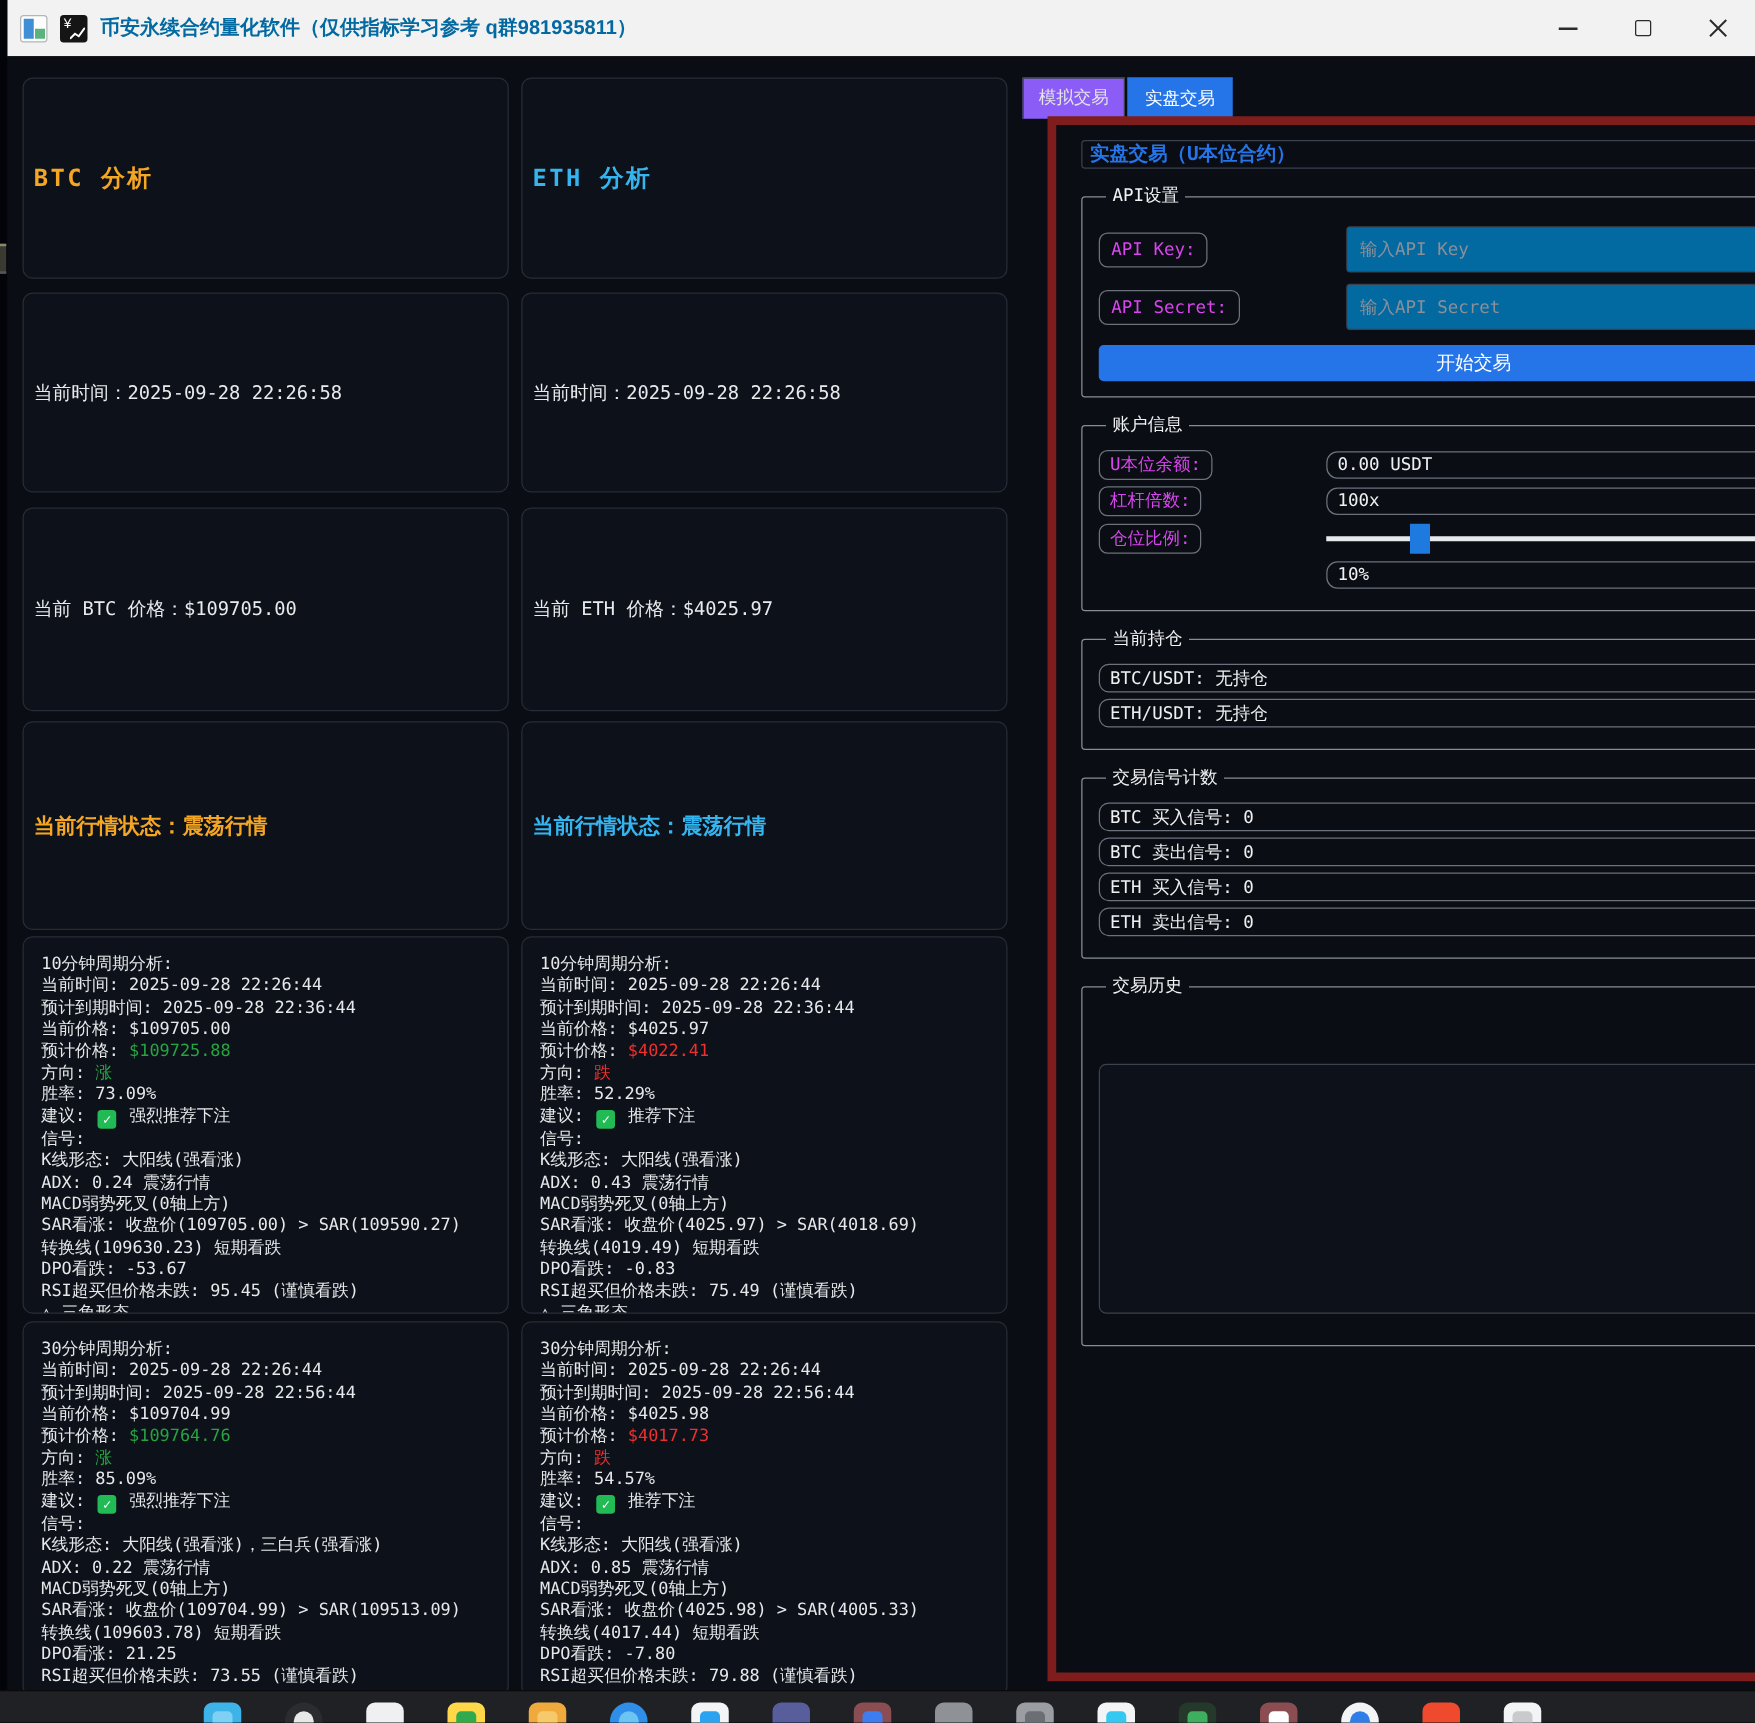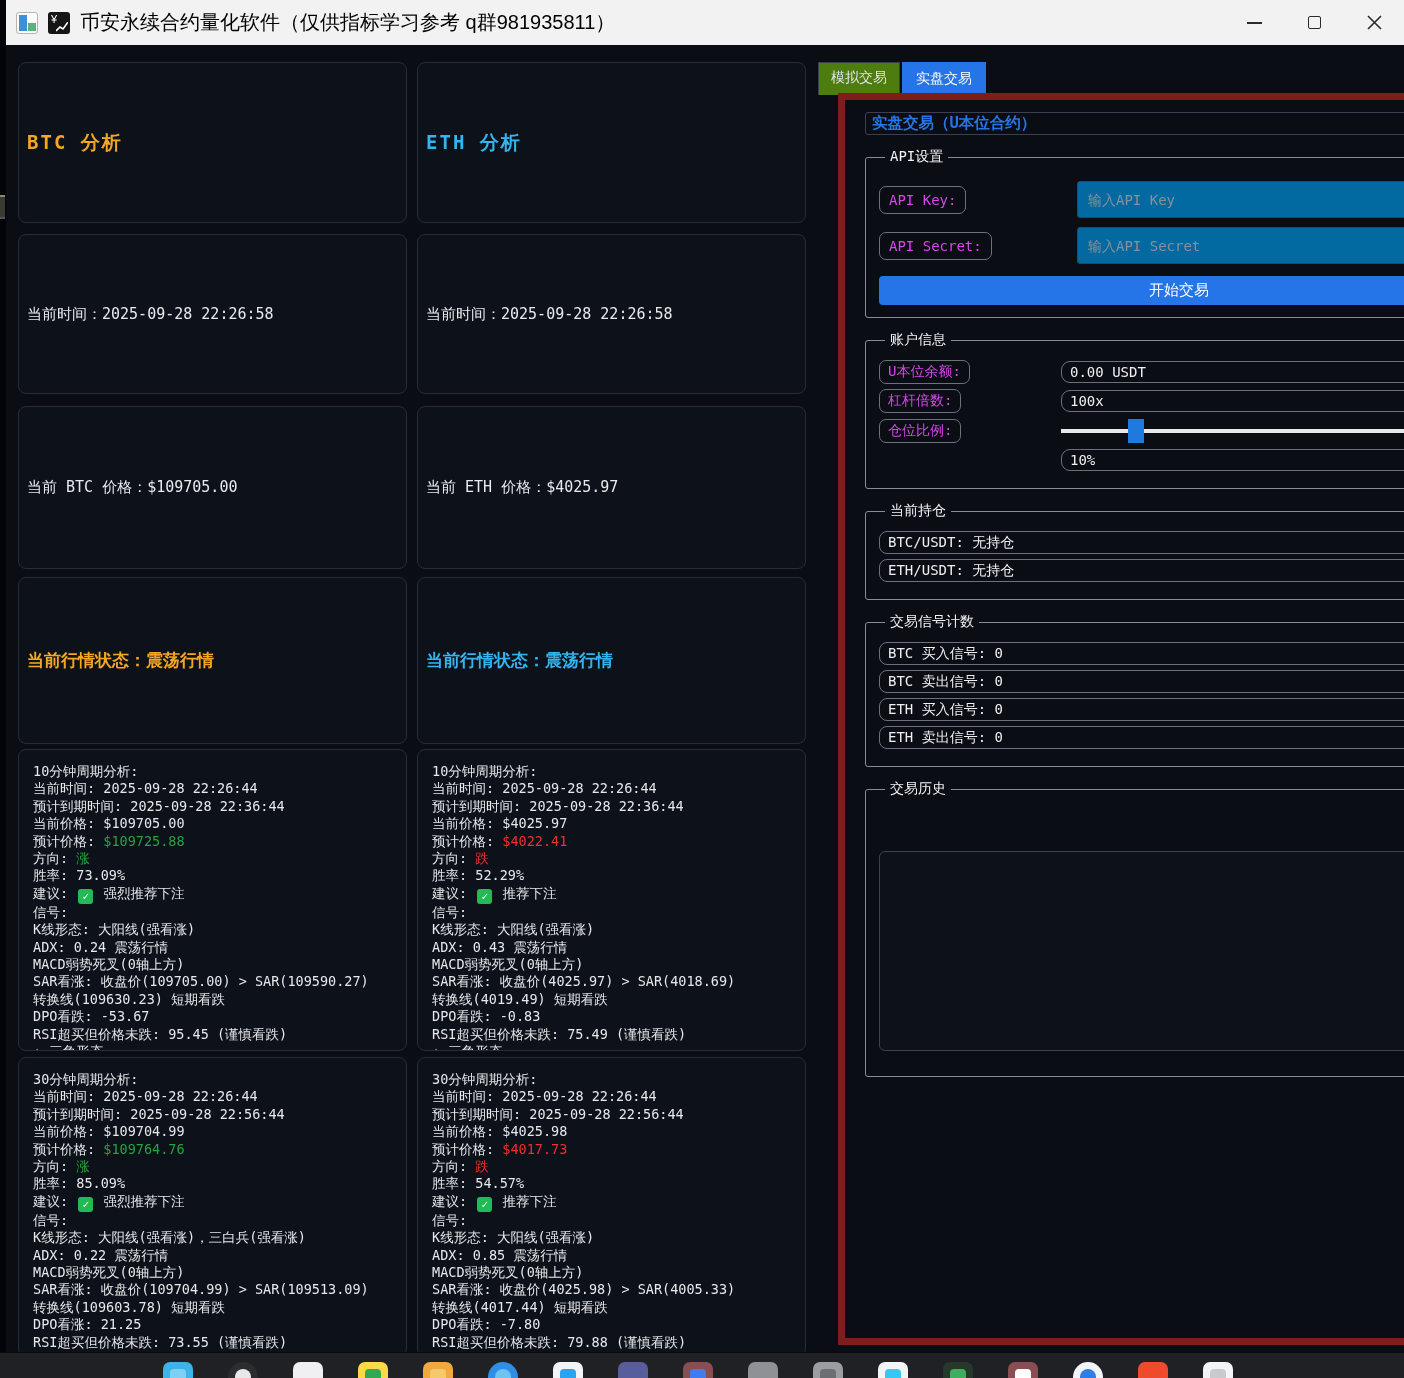--- a/index.html
+++ b/index.html
@@ -11,21 +11,21 @@
   
   .titlebar { height:45px; background:#f2f2f2; display:flex; align-items:center;
     font-family:"Liberation Sans","DejaVu Sans",sans-serif; }
   .tb-appicon { width:22px; height:22px; margin-left:10px; border:1px solid #b5b5b5; border-radius:3px;
     background:#fdfdfd; position:relative; overflow:hidden; }
   .tb-appicon .p1 { position:absolute; left:2px; top:2px; width:8px; height:16px; background:#3f8fd6; }
   .tb-appicon .p2 { position:absolute; left:11px; top:10px; width:8px; height:8px; background:#58b47c; }
   .tb-trade-icon { width:22px; height:22px; margin-left:10px; background:#151515; border-radius:3px;
     color:#fff; font-size:11px; line-height:10px; text-align:left; padding:2px 0 0 3px; position:relative; }
   .tb-trade-icon svg { position:absolute; right:2px; bottom:2px; }
-  .tb-title { margin-left:10px; font-size:20px; color:#000000; }
+  .tb-title { margin-left:10px; font-size:16px; color:#0369a1;font-weight:bold; }
   .win-controls { margin-left:auto; display:flex; height:45px; }
   .win-btn { width:60px; height:45px; display:flex; align-items:center; justify-content:center; }
   .glyph-min { width:15px; height:2px; background:#2b2b2b; }
   .glyph-max { width:13px; height:13px; border:1.5px solid #2b2b2b; border-radius:2px; }
 
   
   .content { position:absolute; top:45px; left:0; right:0; bottom:0; background:#0a0d13; overflow:hidden; }
 
   .panel { background:#0d1119; border:1px solid #272d38; border-radius:8px; }
   .col { position:absolute; top:17px; width:389px; }
@@ -42,21 +42,21 @@
   .p-a10     { height:302px; margin-bottom:6px; overflow:hidden; }
   .p-a30     { height:300px; overflow:hidden; }
   .analysis  { padding:13px 10px 0 14px; font-size:13.5px; line-height:17.4px; color:#e6e8ea; }
   .aline { white-space:nowrap; }
   .g { color:#27a342; } .r { color:#ef2f2f; }
   .check-icon { display:inline-block; width:15px; height:15px; background:#21ba55; border-radius:3px;
     color:#fff; font-size:11px; line-height:15px; text-align:center; vertical-align:-2px; margin:0 2px; }
 
   
   .tabbar { position:absolute; left:812px; top:17px; display:flex; }
-  .tab { padding:6px 12px; font-size:14px; color:#e2e4e6; background:#4d7c0f;
+  .tab { padding:6px 12px; font-size:14px; color:#e2e4e6; background:#8b5cf6;
     border:1px solid #3a4049; border-bottom:none; margin-right:2px; }
   .tab.active { background:#2575e8; border-color:#2575e8; color:#ffffff; padding:7px 13px; }
 
   .frame { position:absolute; left:832px; top:48px; width:688px; height:1252px;
     border:7px solid #7f1d1d; padding:12px 26px 0 20px; }
 
   .rt-title { height:23px; border:1px solid #3a4150; border-radius:3px; display:flex; align-items:center;
     padding-left:6px; color:#2575e8; font-weight:bold; font-size:15.5px; margin-bottom:13px; }
 
   fieldset { border:1px solid #878d97; border-radius:3px; padding:6px 13px 12px; margin-bottom:13px; }

